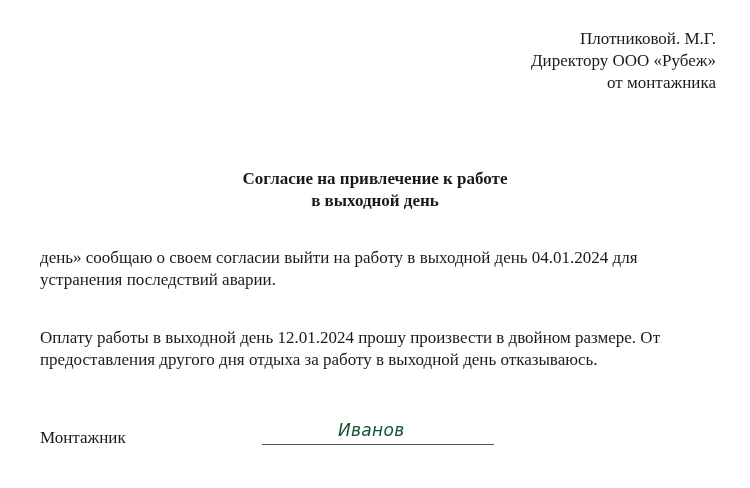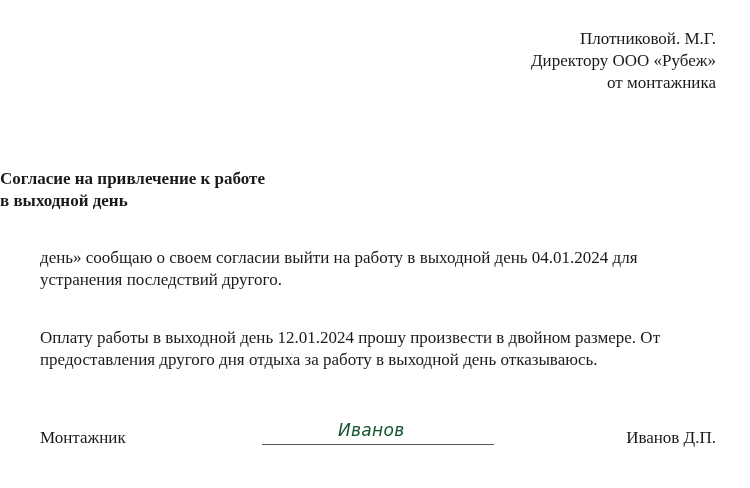--- a/index.html
+++ b/index.html
@@ -22,21 +22,21 @@
       text-align: right;
       font-size: 17px;
       line-height: 22px;
     }
     .addressee div { white-space: nowrap; }
     .title {
       position: absolute;
       left: 0;
       width: 750px;
       top: 168px;
-      text-align: left;
+      text-align: center;
       font-weight: bold;
       font-size: 17px;
       line-height: 22px;
     }
     .para {
       position: absolute;
       left: 40px;
       width: 690px;
       font-size: 17px;
       line-height: 22px;
@@ -94,26 +94,25 @@
   <div>от монтажника</div>
 </div>
 
 <div class="title">
   <div>Согласие на привлечение к работе</div>
   <div>в выходной день</div>
 </div>
 
 <div class="para para1">
   <div>день» сообщаю о своем согласии выйти на работу в выходной день 04.01.2024 для</div>
-  <div>устранения последствий другого.</div>
+  <div>устранения последствий аварии.</div>
 </div>
 
 <div class="para para2">
   <div>Оплату работы в выходной день 12.01.2024 прошу произвести в двойном размере. От</div>
   <div>предоставления другого дня отдыха за работу в выходной день отказываюсь.</div>
 </div>
 
 <div class="sign-row">
   <span class="position-label">Монтажник</span>
   <div class="signature-line"></div>
   <span class="signature">Иванов</span>
-  <span class="signer-name">Иванов Д.П.</span>
 </div>
 
 </body></html>

